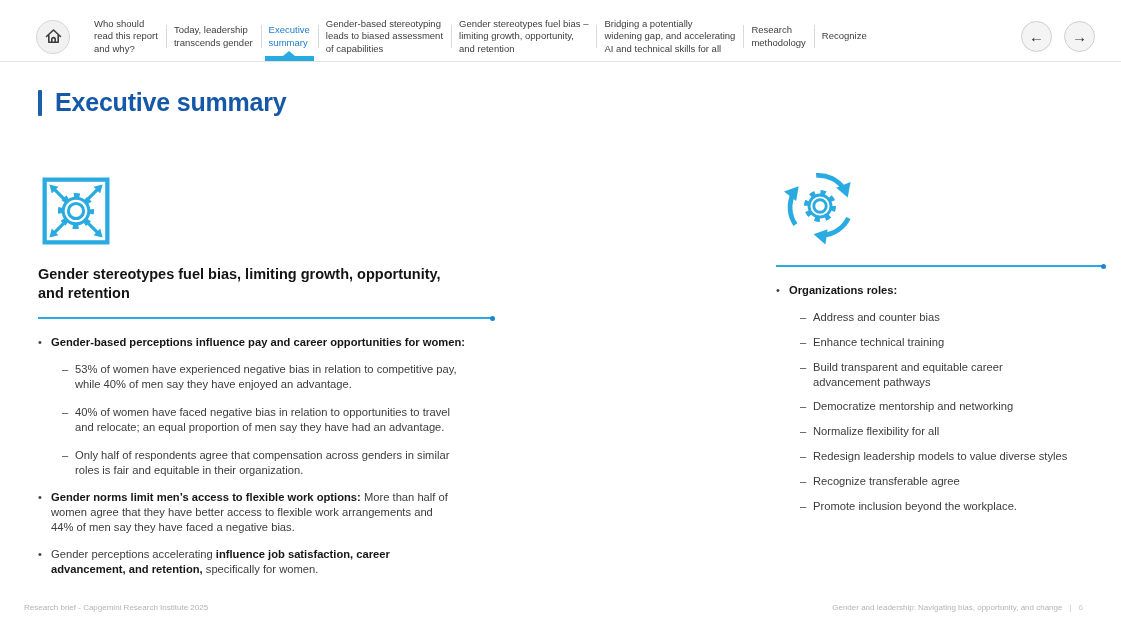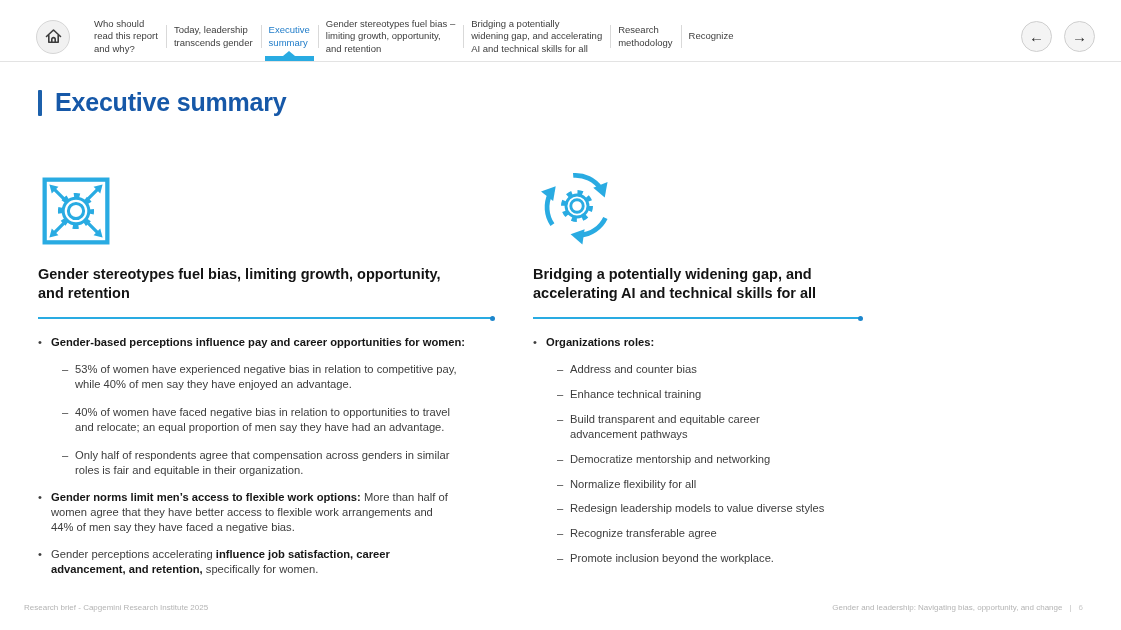--- a/index.html
+++ b/index.html
@@ -30,21 +30,21 @@
   .arrow-btn { width:31px; height:31px; border-radius:50%; background:#f4f4f4;
     border:1px solid #cfcfcf; display:flex; align-items:center; justify-content:center;
     cursor:pointer; font-size:15px; color:#2b2b2b; }
 
   
   main { padding:26px 0 0 38px; }
   .title-row { display:flex; align-items:center; gap:13px; }
   .title-bar { width:4px; height:26px; background:#1c60ab; border-radius:1px; }
   h1 { font-size:25px; font-weight:bold; color:#1658a8; letter-spacing:-0.2px; }
 
-  .columns { display:flex; gap:25px; margin-top:36px; }
+  .columns { display:flex; gap:25px; margin-top:36px;justify-content:space-between; }
   .col-left { width:470px; }
   .col-right { width:345px; }
   .icon-wrap { height:96px; display:flex; align-items:flex-end; margin-bottom:16px; }
   h2 { font-size:14.5px; line-height:1.32; font-weight:bold; color:#141414;
     white-space:pre-line; margin-bottom:14px; }
   .rule { position:relative; height:2px; background:#29abe2; margin-bottom:16px; }
   .col-left .rule { width:455px; }
   .col-right .rule { width:328px; }
   .rule::after { content:''; position:absolute; right:-2px; top:-1.5px; width:5px;
     height:5px; border-radius:50%; background:#1d86cc; }
@@ -88,20 +88,25 @@
 and why?</span>
         </div>
         <div class="tab">
           <span>Today, leadership
 transcends gender</span>
         </div>
         <div class="tab active">
           <span>Executive
 summary</span>
           <i class="ind"></i>
+        </div>
+        <div class="tab">
+          <span>Gender-based stereotyping
+leads to biased assessment
+of capabilities</span>
         </div>
         <div class="tab">
           <span>Gender stereotypes fuel bias –
 limiting growth, opportunity,
 and retention</span>
         </div>
         <div class="tab">
           <span>Bridging a potentially
 widening gap, and accelerating
 AI and technical skills for all</span>
@@ -216,22 +221,20 @@
                 </g>
               <g transform="rotate(120 45 45)">
                   <polygon points="77,20 74,36 62,26"></polygon>
                 </g>
               <g transform="rotate(240 45 45)">
                   <polygon points="77,20 74,36 62,26"></polygon>
                 </g>
             </g>
           </svg>
         </div>
-        <h2>Bridging a potentially widening gap, and
-accelerating AI and technical skills for all</h2>
         <div class="rule"></div>
         <div id="right-bullets">
             <div class="bullet l1">
               <span class="marker">•</span>
               <span class="btext"><b>Organizations roles:</b></span>
             </div>
             <div class="bullet l2">
               <span class="marker">–</span>
               <span class="btext"><span>Address and counter bias</span></span>
             </div>

